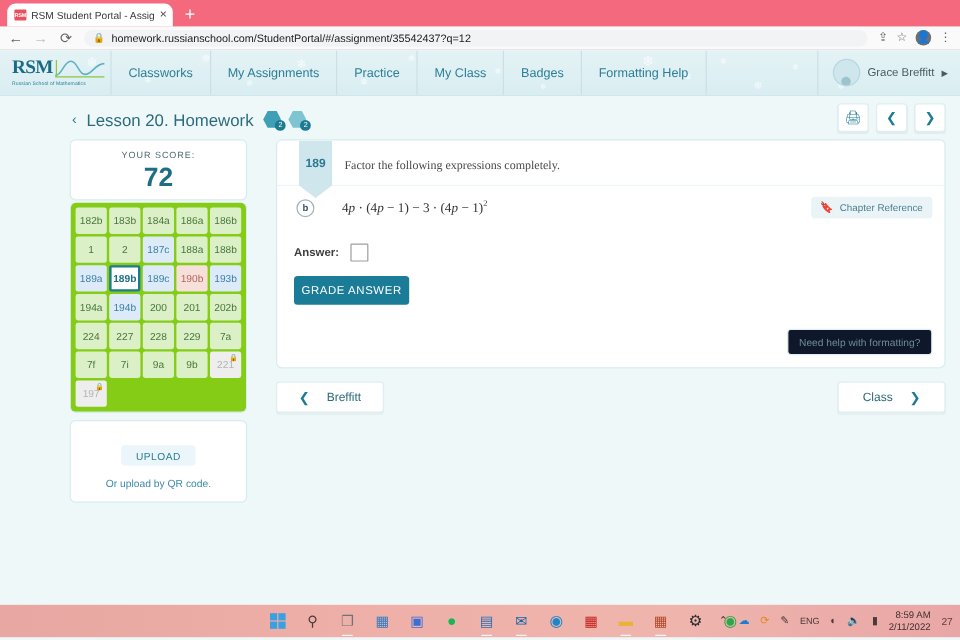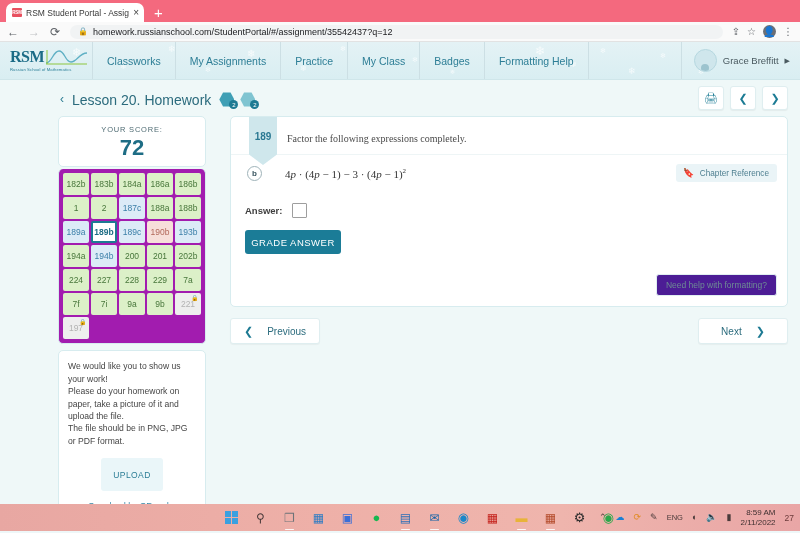--- a/index.html
+++ b/index.html
@@ -118,37 +118,37 @@
   
   .body-cols { display: flex; gap: 24px; padding: 0 12px 0 58px; }
 
   
   .sidebar { width: 148px; flex: 0 0 148px; }
   .card { background: #fff; border: 1px solid #d7ecef; border-radius: 5px; }
   .score-card { padding: 8px 0 6px; text-align: center; }
   .score-label { font-size: 7.5px; color: #4f6b73; letter-spacing: .8px; }
   .score-value { font-size: 22px; color: #1e6d85; font-weight: bold; margin-top: 2px; line-height: 1.1; }
 
-  .grid-card { margin-top: 2px; padding: 4px; background: #a21caf; border: 1px solid #d7ecef; border-radius: 5px; border-top: none; }
+  .grid-card { margin-top: 2px; padding: 4px; background: #84cc16; border: 1px solid #d7ecef; border-radius: 5px; border-top: none; }
   .qgrid { display: grid; grid-template-columns: repeat(5, 1fr); gap: 2px; }
   .qcell {
     height: 22px; display: flex; align-items: center; justify-content: center;
     font-size: 8.5px; border-radius: 2px; position: relative;
   }
   .qcell.green { background: #dcf0c8; color: #47763a; }
   .qcell.blue  { background: #dcebf7; color: #3b7fa8; }
   .qcell.red   { background: #f7dfda; color: #b2685a; }
   .qcell.locked{ background: #eeeeee; color: #b3b3b3; }
   .qcell.current { background: #ffffff; color: #1d6d85; border: 2px solid #1d7a93; font-weight: bold; }
   .lock-mark { position: absolute; top: 1px; right: 2px; font-size: 6px; color: #b9b9b9; }
 
   .upload-card { margin-top: 6px; padding: 9px 9px 10px; }
   .upload-text { font-size: 8.6px; color: #454545; line-height: 1.45; }
   .upload-btn {
-    margin: 11px auto 0; width: 62px; height: 33px; background: #eaf6f9;
+    margin: 11px auto 0; width: 62px; height: 17px; background: #eaf6f9;
     border-radius: 3px; display: flex; align-items: center; justify-content: center;
     font-size: 8.5px; color: #2c7e96; letter-spacing: .4px;
   }
   .qr-link { text-align: center; font-size: 8.6px; color: #3c8aa8; margin-top: 10px; }
 
   
   .main { flex: 1 1 auto; }
   .problem-card { background: #fff; border: 1px solid #d7ecef; border-radius: 5px; position: relative; }
   .prob-head { display: flex; padding: 8px 12px 10px 0; border-bottom: 1px solid #eef5f6; min-height: 38px; align-items: flex-end; }
   .prob-ribbon {
@@ -182,21 +182,21 @@
   .answer-label { font-size: 9.5px; color: #3f3f3f; font-weight: bold; }
   .answer-box { width: 15px; height: 15px; border: 1px solid #9e9e9e; background: #fff; border-radius: 1px; }
   .grade-btn {
     margin-top: 12px; width: 96px; height: 24px; background: #1b7c97; border-radius: 3px;
     color: #fff; font-size: 9.5px; letter-spacing: .5px; display: flex;
     align-items: center; justify-content: center;
   }
   .fmt-row { display: flex; justify-content: flex-end; padding: 10px 10px 10px 0; }
   .fmt-btn {
     border: 1px solid #e0eff1; border-radius: 3px; padding: 5px 9px;
-    font-size: 8.5px; color: #6e8c94; background: #4c1d95;
+    font-size: 8.5px; color: #6e8c94; background: #0f172a;
   }
 
   .nav-row { display: flex; justify-content: space-between; margin-top: 11px; }
   .page-btn {
     background: #fff; border: 1px solid #dfeef0; border-radius: 3px;
     height: 26px; min-width: 90px; display: flex; align-items: center;
     justify-content: center; gap: 14px; font-size: 10px; color: #2b6b7d;
     padding: 0 12px; box-shadow: 0 1px 1px rgba(0,0,0,.04);
   }
   .page-btn .chev { font-size: 11px; color: #1d7a93; }
@@ -419,25 +419,20 @@
               <span class="lock-mark">🔒</span>
             </div>
             <div class="qcell locked">
               <span>197</span>
               <span class="lock-mark">🔒</span>
             </div>
           </div>
       </div>
 
       <div class="card upload-card">
-        <div class="upload-text" id="upload-text">
-            <div>We would like you to show us your work!</div>
-            <div>Please do your homework on paper, take a picture of it and upload the file.</div>
-            <div>The file should be in PNG, JPG or PDF format.</div>
-          </div>
         <div class="upload-btn">UPLOAD</div>
         <div class="qr-link">Or upload by QR code.</div>
       </div>
 
     </div>
 
     <div class="main">
       <div class="problem-card">
         <div class="prob-ribbon">189</div>
         <div class="prob-head">
@@ -461,24 +456,24 @@
           <div class="grade-btn">GRADE ANSWER</div>
         </div>
         <div class="fmt-row">
           <div class="fmt-btn">Need help with formatting?</div>
         </div>
       </div>
 
       <div class="nav-row">
         <div class="page-btn">
           <span class="chev">❮</span>
-          <span>Previous</span>
+          <span>Breffitt</span>
         </div>
         <div class="page-btn">
-          <span>Next</span>
+          <span>Class</span>
           <span class="chev">❯</span>
         </div>
       </div>
     </div>
   </div>
 </div>
 
 <div class="taskbar">
   <div class="tb-center">
     <div class="tb-ico">

